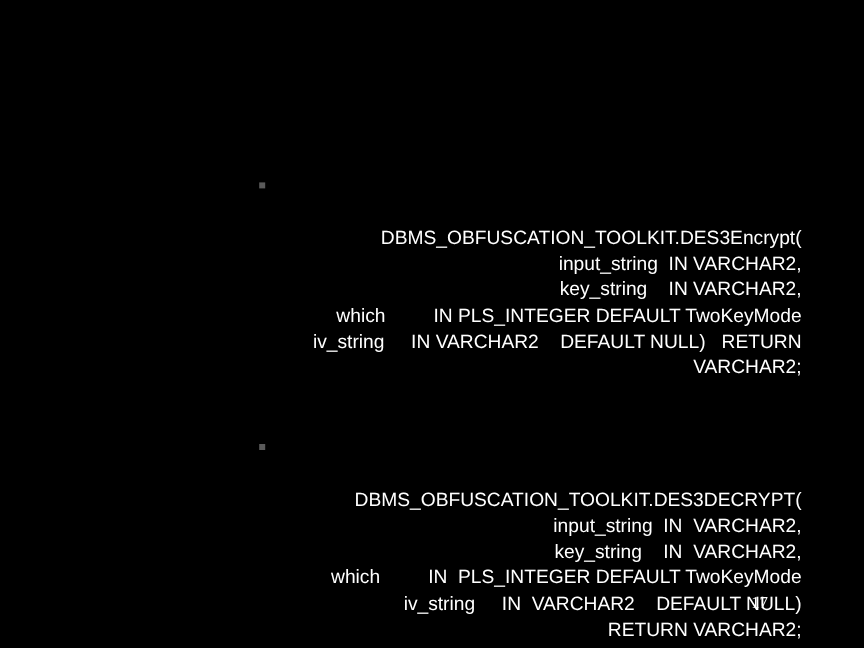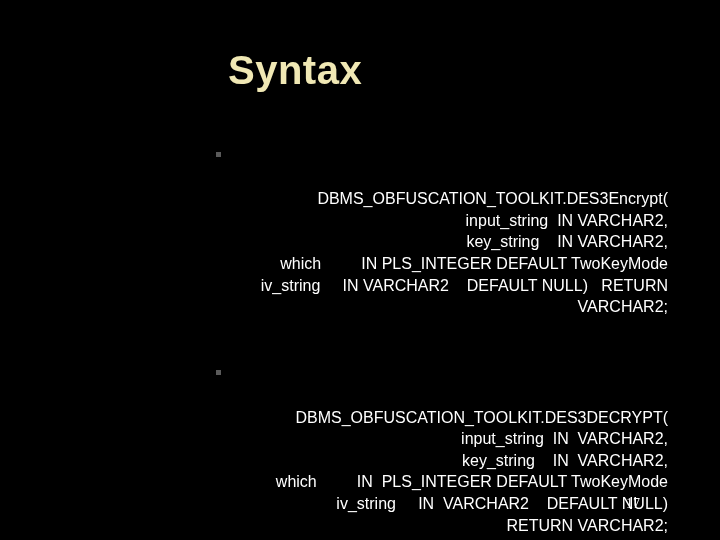--- a/index.html
+++ b/index.html
@@ -56,21 +56,20 @@
     bottom: 28px;
     font-size: 14px;
     color: #ffffff;
     font-family: "Times New Roman", Times, serif;
   }
 </style>
 </head>
 <body>
 
 <div class="slide">
-  <div class="title">Syntax</div>
 
   <div class="body">
     <div class="item">
       <span class="bullet"></span>
       <span>DBMS_OBFUSCATION_TOOLKIT.DES3Encrypt(
 input_string  IN VARCHAR2,
   key_string    IN VARCHAR2,
   which         IN PLS_INTEGER DEFAULT TwoKeyMode
   iv_string     IN VARCHAR2    DEFAULT NULL)   RETURN
 VARCHAR2;</span>

